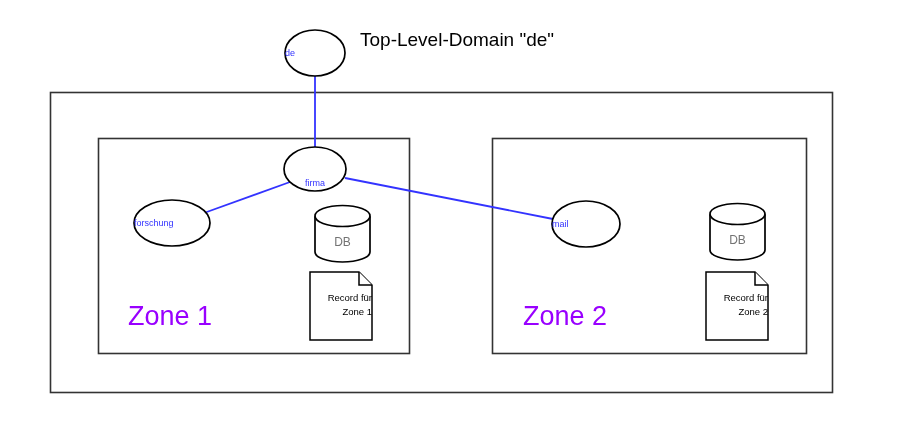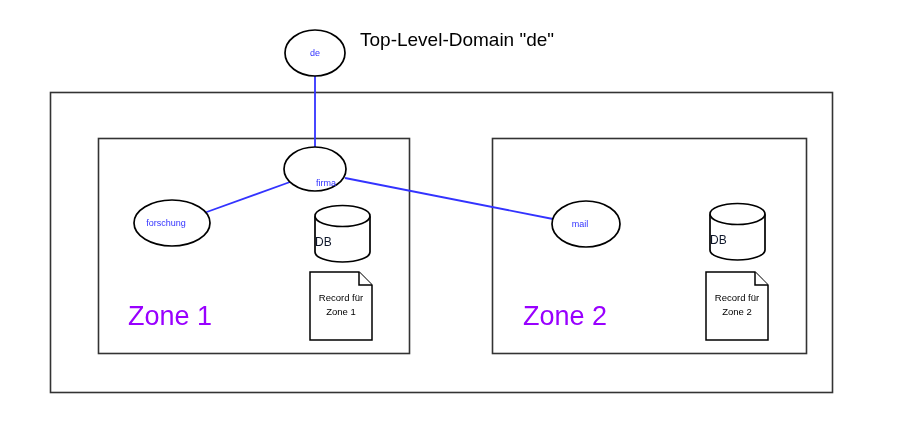--- a/index.html
+++ b/index.html
@@ -26,42 +26,43 @@
     height: 424px;
   }
   .txt {
     position: absolute;
     white-space: nowrap;
     line-height: 1;
   }
   .node-label {
     font-size: 9px;
     color: #3333ff;
-    text-align: center;
+    text-align: left;
   }
   .title-label {
     font-size: 19px;
     color: #000000;
   }
   .ns-label {
     font-size: 17px;
     color: #9900ff;
   }
   .zone-label {
     font-size: 27px;
     color: #9900ff;
   }
   .db-label {
     font-size: 12px;
-    color: #0f172a;
+    color: #737373;
+    text-align: center;
   }
   .doc-label {
     font-size: 9.5px;
     color: #000000;
-    text-align: center;
+    text-align: right;
     line-height: 1.45;
     white-space: pre-line;
   }
 </style>
 </head>
 <body>
 
 <div id="canvas">
 
   <svg class="layer" viewBox="0 0 900 424" xmlns="http://www.w3.org/2000/svg">

